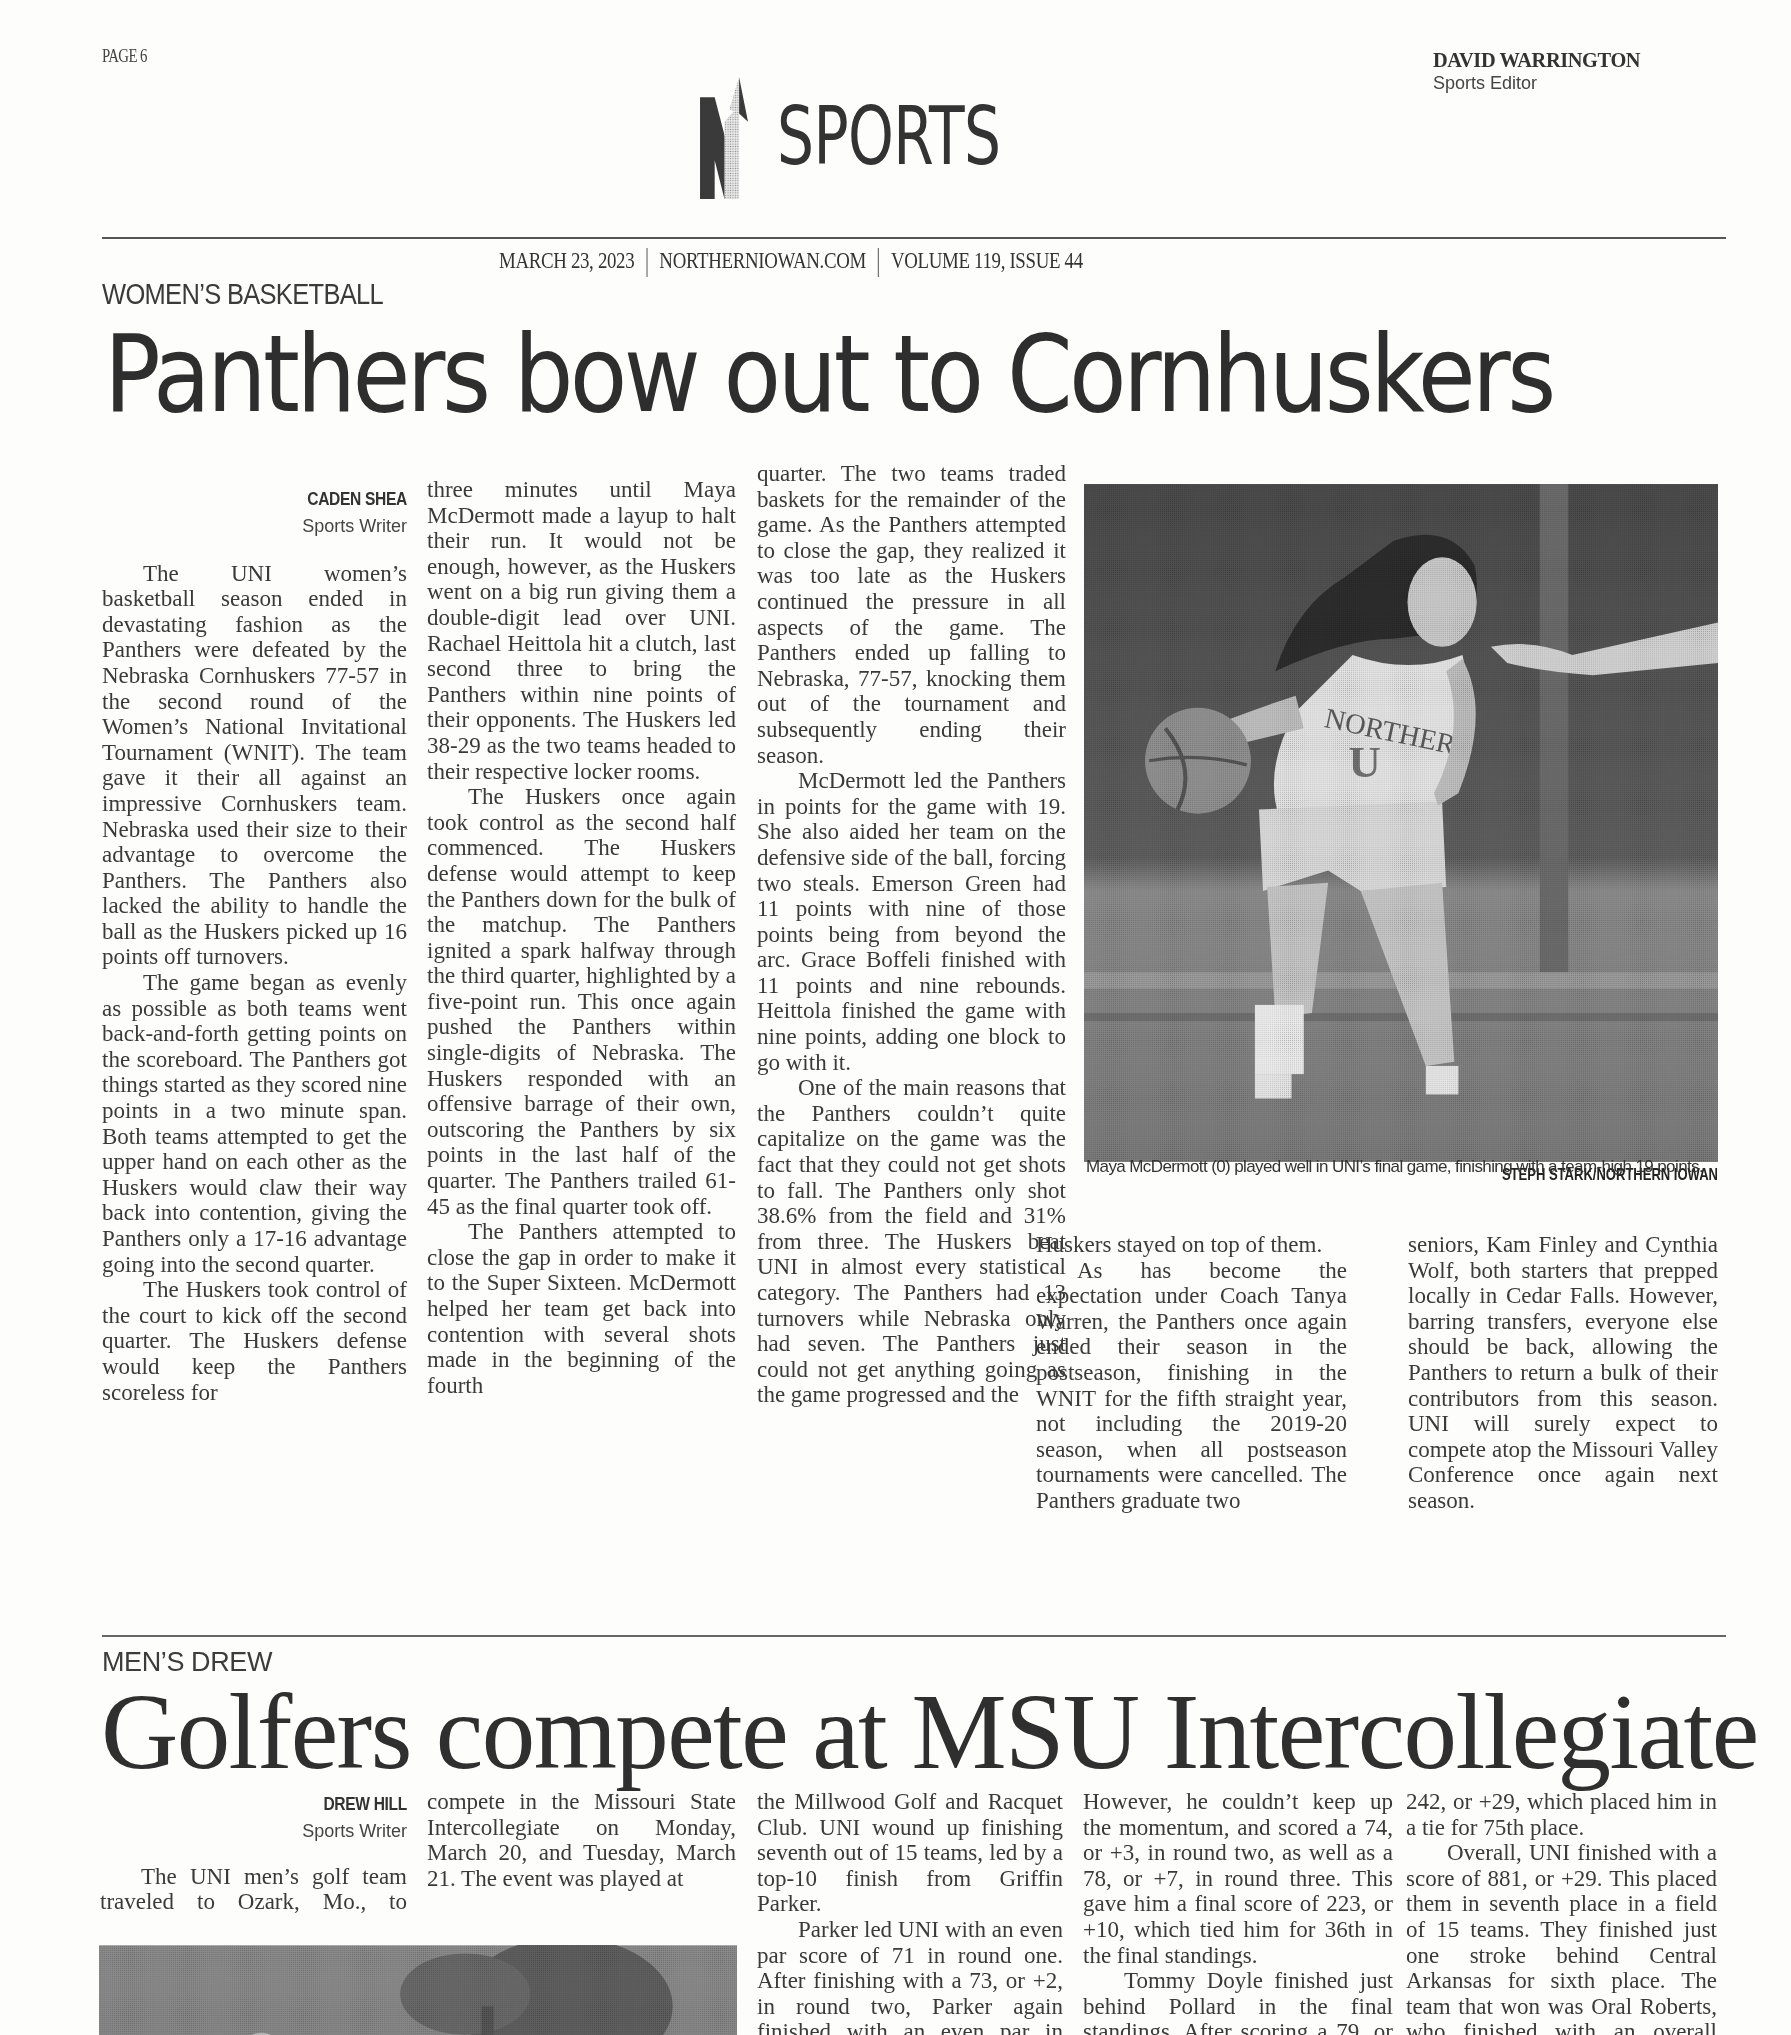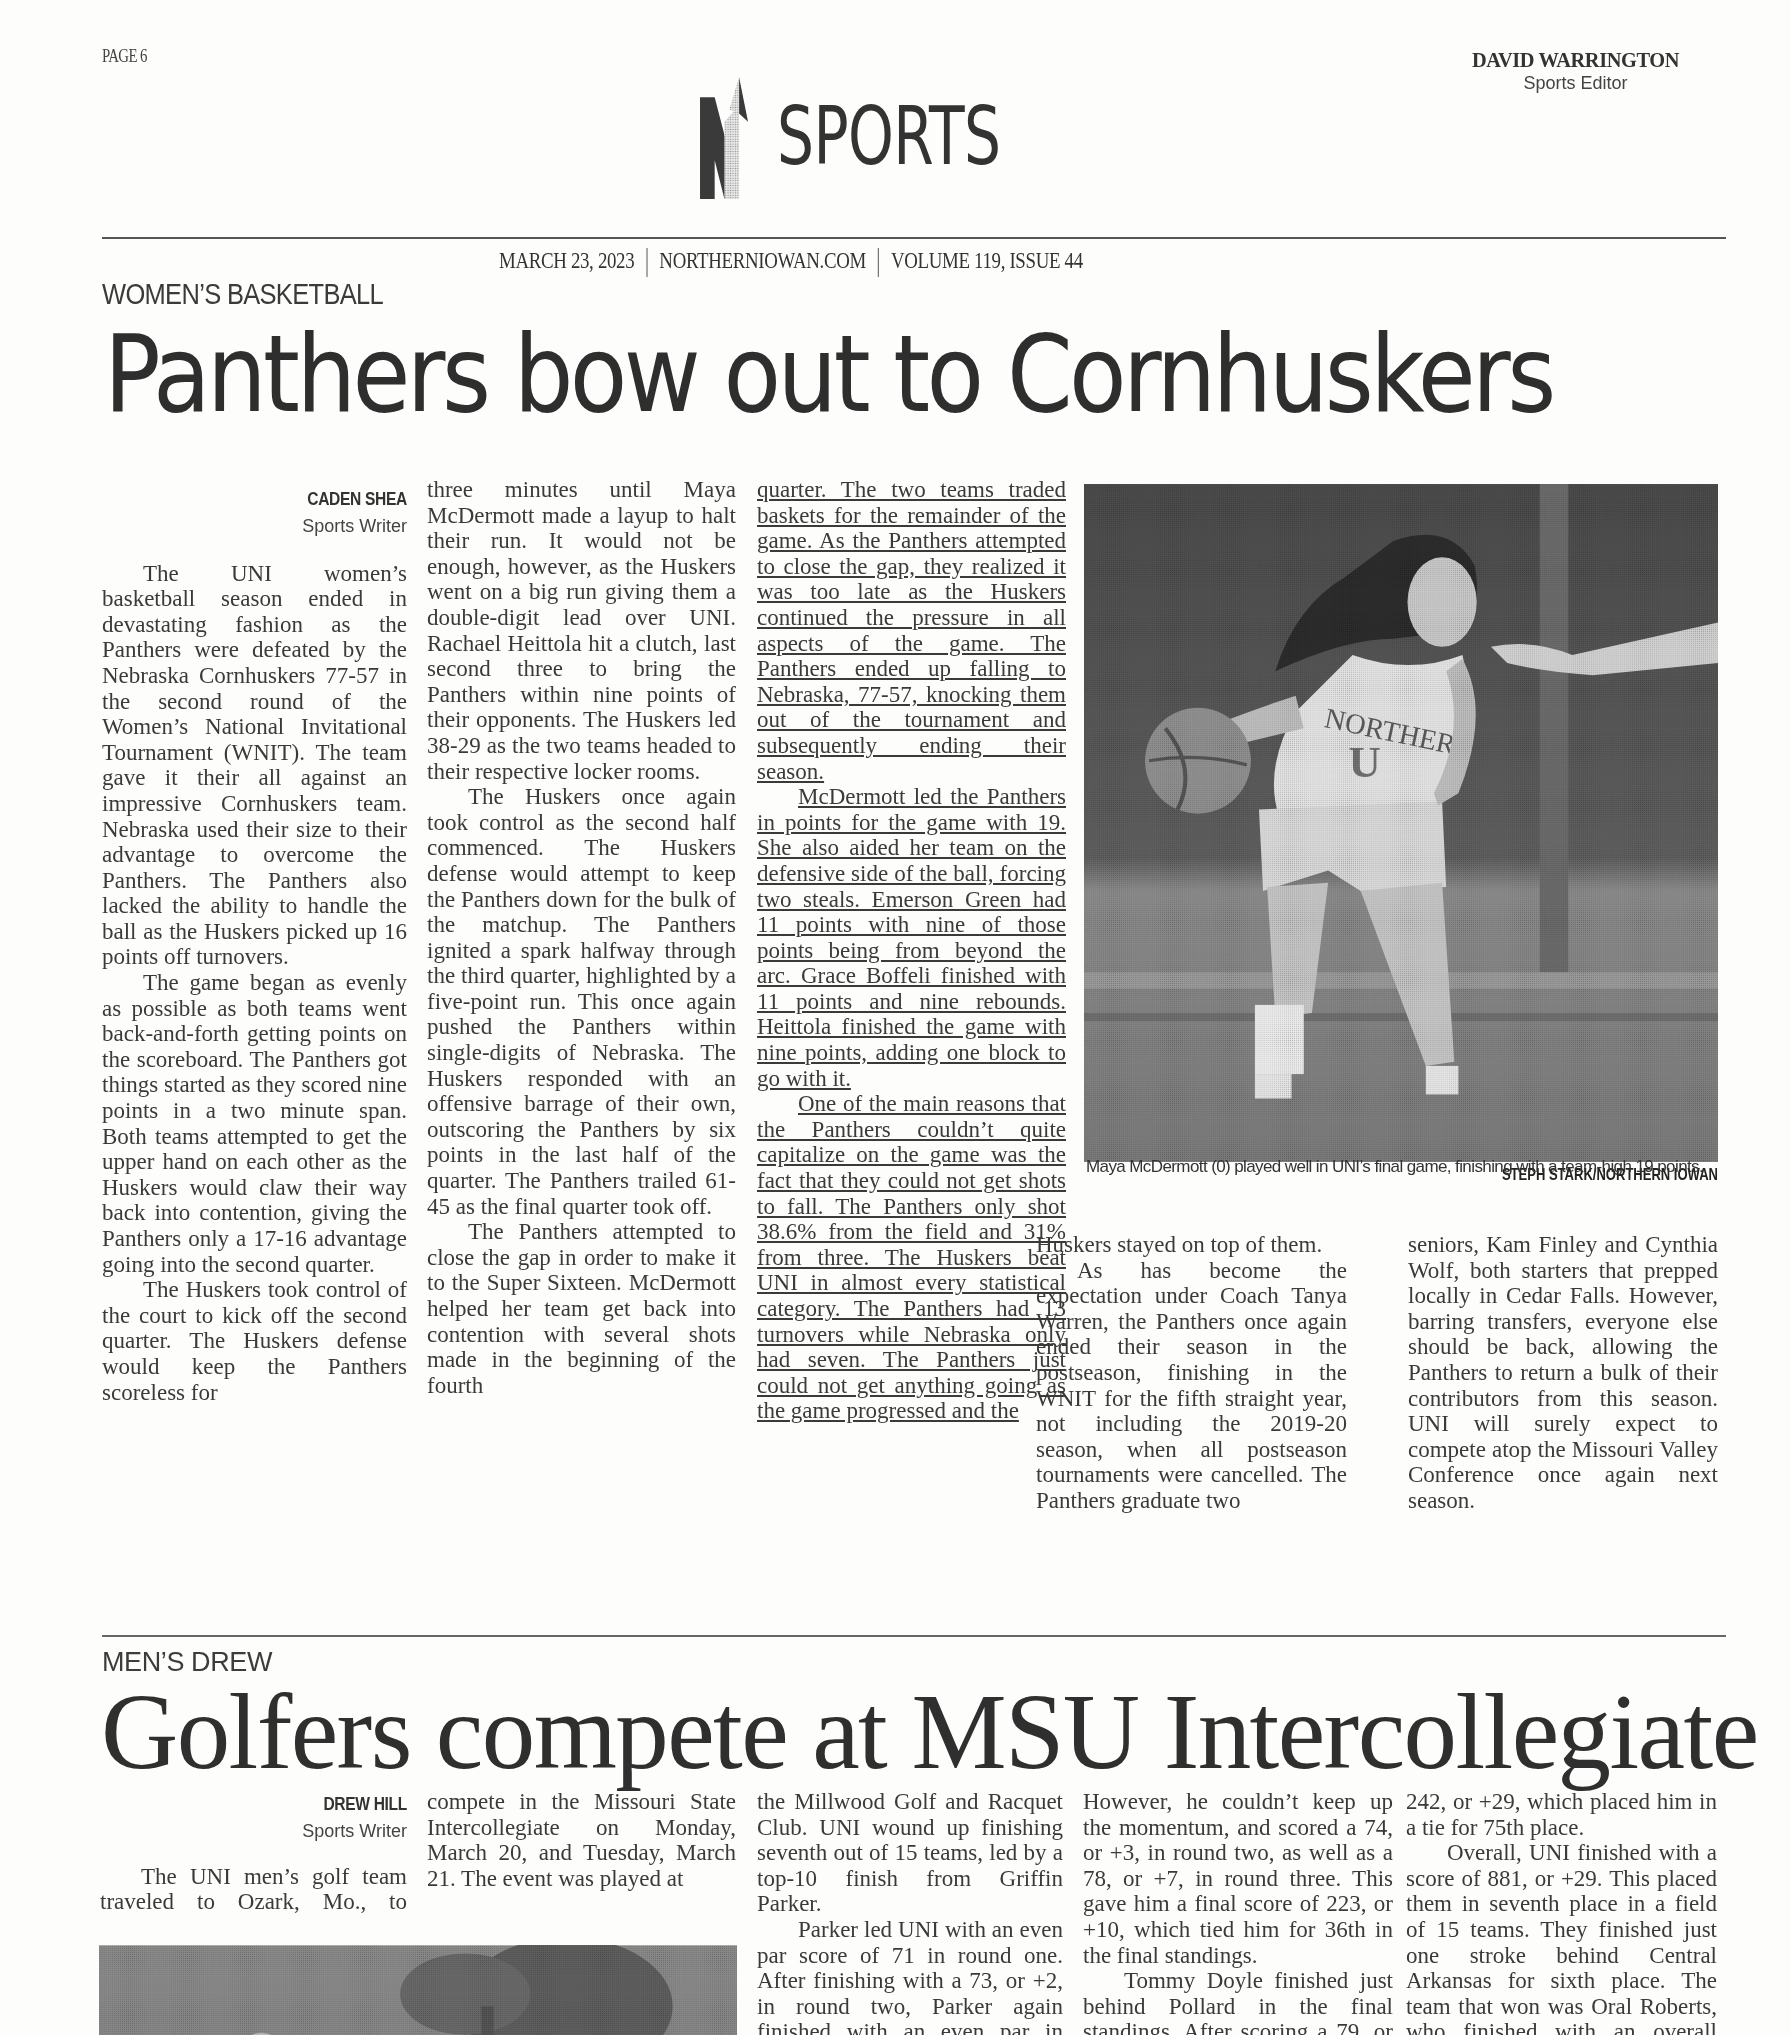--- a/index.html
+++ b/index.html
@@ -11,21 +11,21 @@
   .abs { position: absolute; }
   .sans { font-family: "Liberation Sans", sans-serif; }
   .serif { font-family: "Liberation Serif", serif; }
   .dsans { font-family: "DejaVu Sans", sans-serif; }
 
   
   .page-num { left: 102px; top: 45px; font-size: 19px; color: #444; letter-spacing: -0.8px; transform: scaleX(0.78); transform-origin: left top; }
   .logo { left: 700px; top: 53px; width: 366px; height: 134px; }
   .logo-n { position: absolute; left: 0; top: 24.4px; width: 57px; height: 122px; }
   .logo-word { position: absolute; left: 77px; top: 43px; font-size: 81px; line-height: 81px; color: #333; letter-spacing: -0.8px; transform: scaleX(0.72); transform-origin: left top; }
-  .editor { right: 73px; top: 49px; text-align: center; width: 285px; }
+  .editor { right: 73px; top: 49px; text-align: left; width: 285px; }
   .editor-name { font-family: "Liberation Serif", serif; font-weight: bold; font-size: 20.4px; color: #333; letter-spacing: -0.4px; }
   .editor-title { font-family: "Liberation Sans", sans-serif; font-size: 18px; color: #444; margin-top: 1px; }
   .top-rule { left: 102px; top: 237px; width: 1624px; height: 2px; background: #555; }
   .dateline { left: 499px; top: 248px; font-size: 23px; color: #333; white-space: nowrap; transform: scaleX(0.82); transform-origin: left top; letter-spacing: -0.4px; }
   .dateline .sep { display: inline-block; width: 1.2px; height: 28.5px; background: #333; vertical-align: middle; margin: 0 14.7px; }
   .section-label { left: 102px; top: 277px; font-size: 30px; color: #3a3a3a; transform: scaleX(0.85); transform-origin: left top; letter-spacing: -0.8px; }
 
   .headline-bb { left: 104px; top: 313px; font-family: "DejaVu Sans", sans-serif; font-size: 107px; line-height: 122px; color: #2e2e2e; letter-spacing: -4.1px; white-space: nowrap; transform: scaleX(0.88); transform-origin: left top; }
 
   
@@ -88,21 +88,21 @@
   <p>The game began as evenly as possible as both teams went back-and-forth getting points on the scoreboard. The Panthers got things started as they scored nine points in a two minute span. Both teams attempted to get the upper hand on each other as the Huskers would claw their way back into contention, giving the Panthers only a 17-16 advantage going into the second quarter.</p>
   <p>The Huskers took control of the court to kick off the second quarter. The Huskers defense would keep the Panthers scoreless for</p>
 </div>
 
 <div class="abs col" style="left:427px; top:477px; width:309px;">
   <p class="noindent">three minutes until Maya McDermott made a layup to halt their run. It would not be enough, however, as the Huskers went on a big run giving them a double-digit lead over UNI. Rachael Heittola hit a clutch, last second three to bring the Panthers within nine points of their opponents. The Huskers led 38-29 as the two teams headed to their respective locker rooms.</p>
   <p>The Huskers once again took control as the second half commenced. The Huskers defense would attempt to keep the Panthers down for the bulk of the matchup. The Panthers ignited a spark halfway through the third quarter, highlighted by a five-point run. This once again pushed the Panthers within single-digits of Nebraska. The Huskers responded with an offensive barrage of their own, outscoring the Panthers by six points in the last half of the quarter. The Panthers trailed 61-45 as the final quarter took off.</p>
   <p>The Panthers attempted to close the gap in order to make it to the Super Sixteen. McDermott helped her team get back into contention with several shots made in the beginning of the fourth</p>
 </div>
 
-<div class="abs col" style="left:757px; top:477px; width:309px;text-decoration:underline;">
+<div class="abs col" style="left:757px; top:461px; width:309px;">
   <p class="noindent">quarter. The two teams traded baskets for the remainder of the game. As the Panthers attempted to close the gap, they realized it was too late as the Huskers continued the pressure in all aspects of the game. The Panthers ended up falling to Nebraska, 77-57, knocking them out of the tournament and subsequently ending their season.</p>
   <p>McDermott led the Panthers in points for the game with 19. She also aided her team on the defensive side of the ball, forcing two steals. Emerson Green had 11 points with nine of those points being from beyond the arc. Grace Boffeli finished with 11 points and nine rebounds. Heittola finished the game with nine points, adding one block to go with it.</p>
   <p>One of the main reasons that the Panthers couldn’t quite capitalize on the game was the fact that they could not get shots to fall. The Panthers only shot 38.6% from the field and 31% from three. The Huskers beat UNI in almost every statistical category. The Panthers had 13 turnovers while Nebraska only had seven. The Panthers just could not get anything going as the game progressed and the</p>
 </div>
 
 <div class="abs photo" style="left:1084px; top:484px; width:634px; height:678px;">
   <svg width="634" height="678" viewBox="0 0 1558 1666">
     <defs>
       <linearGradient id="bgGrad" x1="0" y1="0" x2="0" y2="1">
         <stop offset="0" stop-color="#4a4a4a"></stop>

